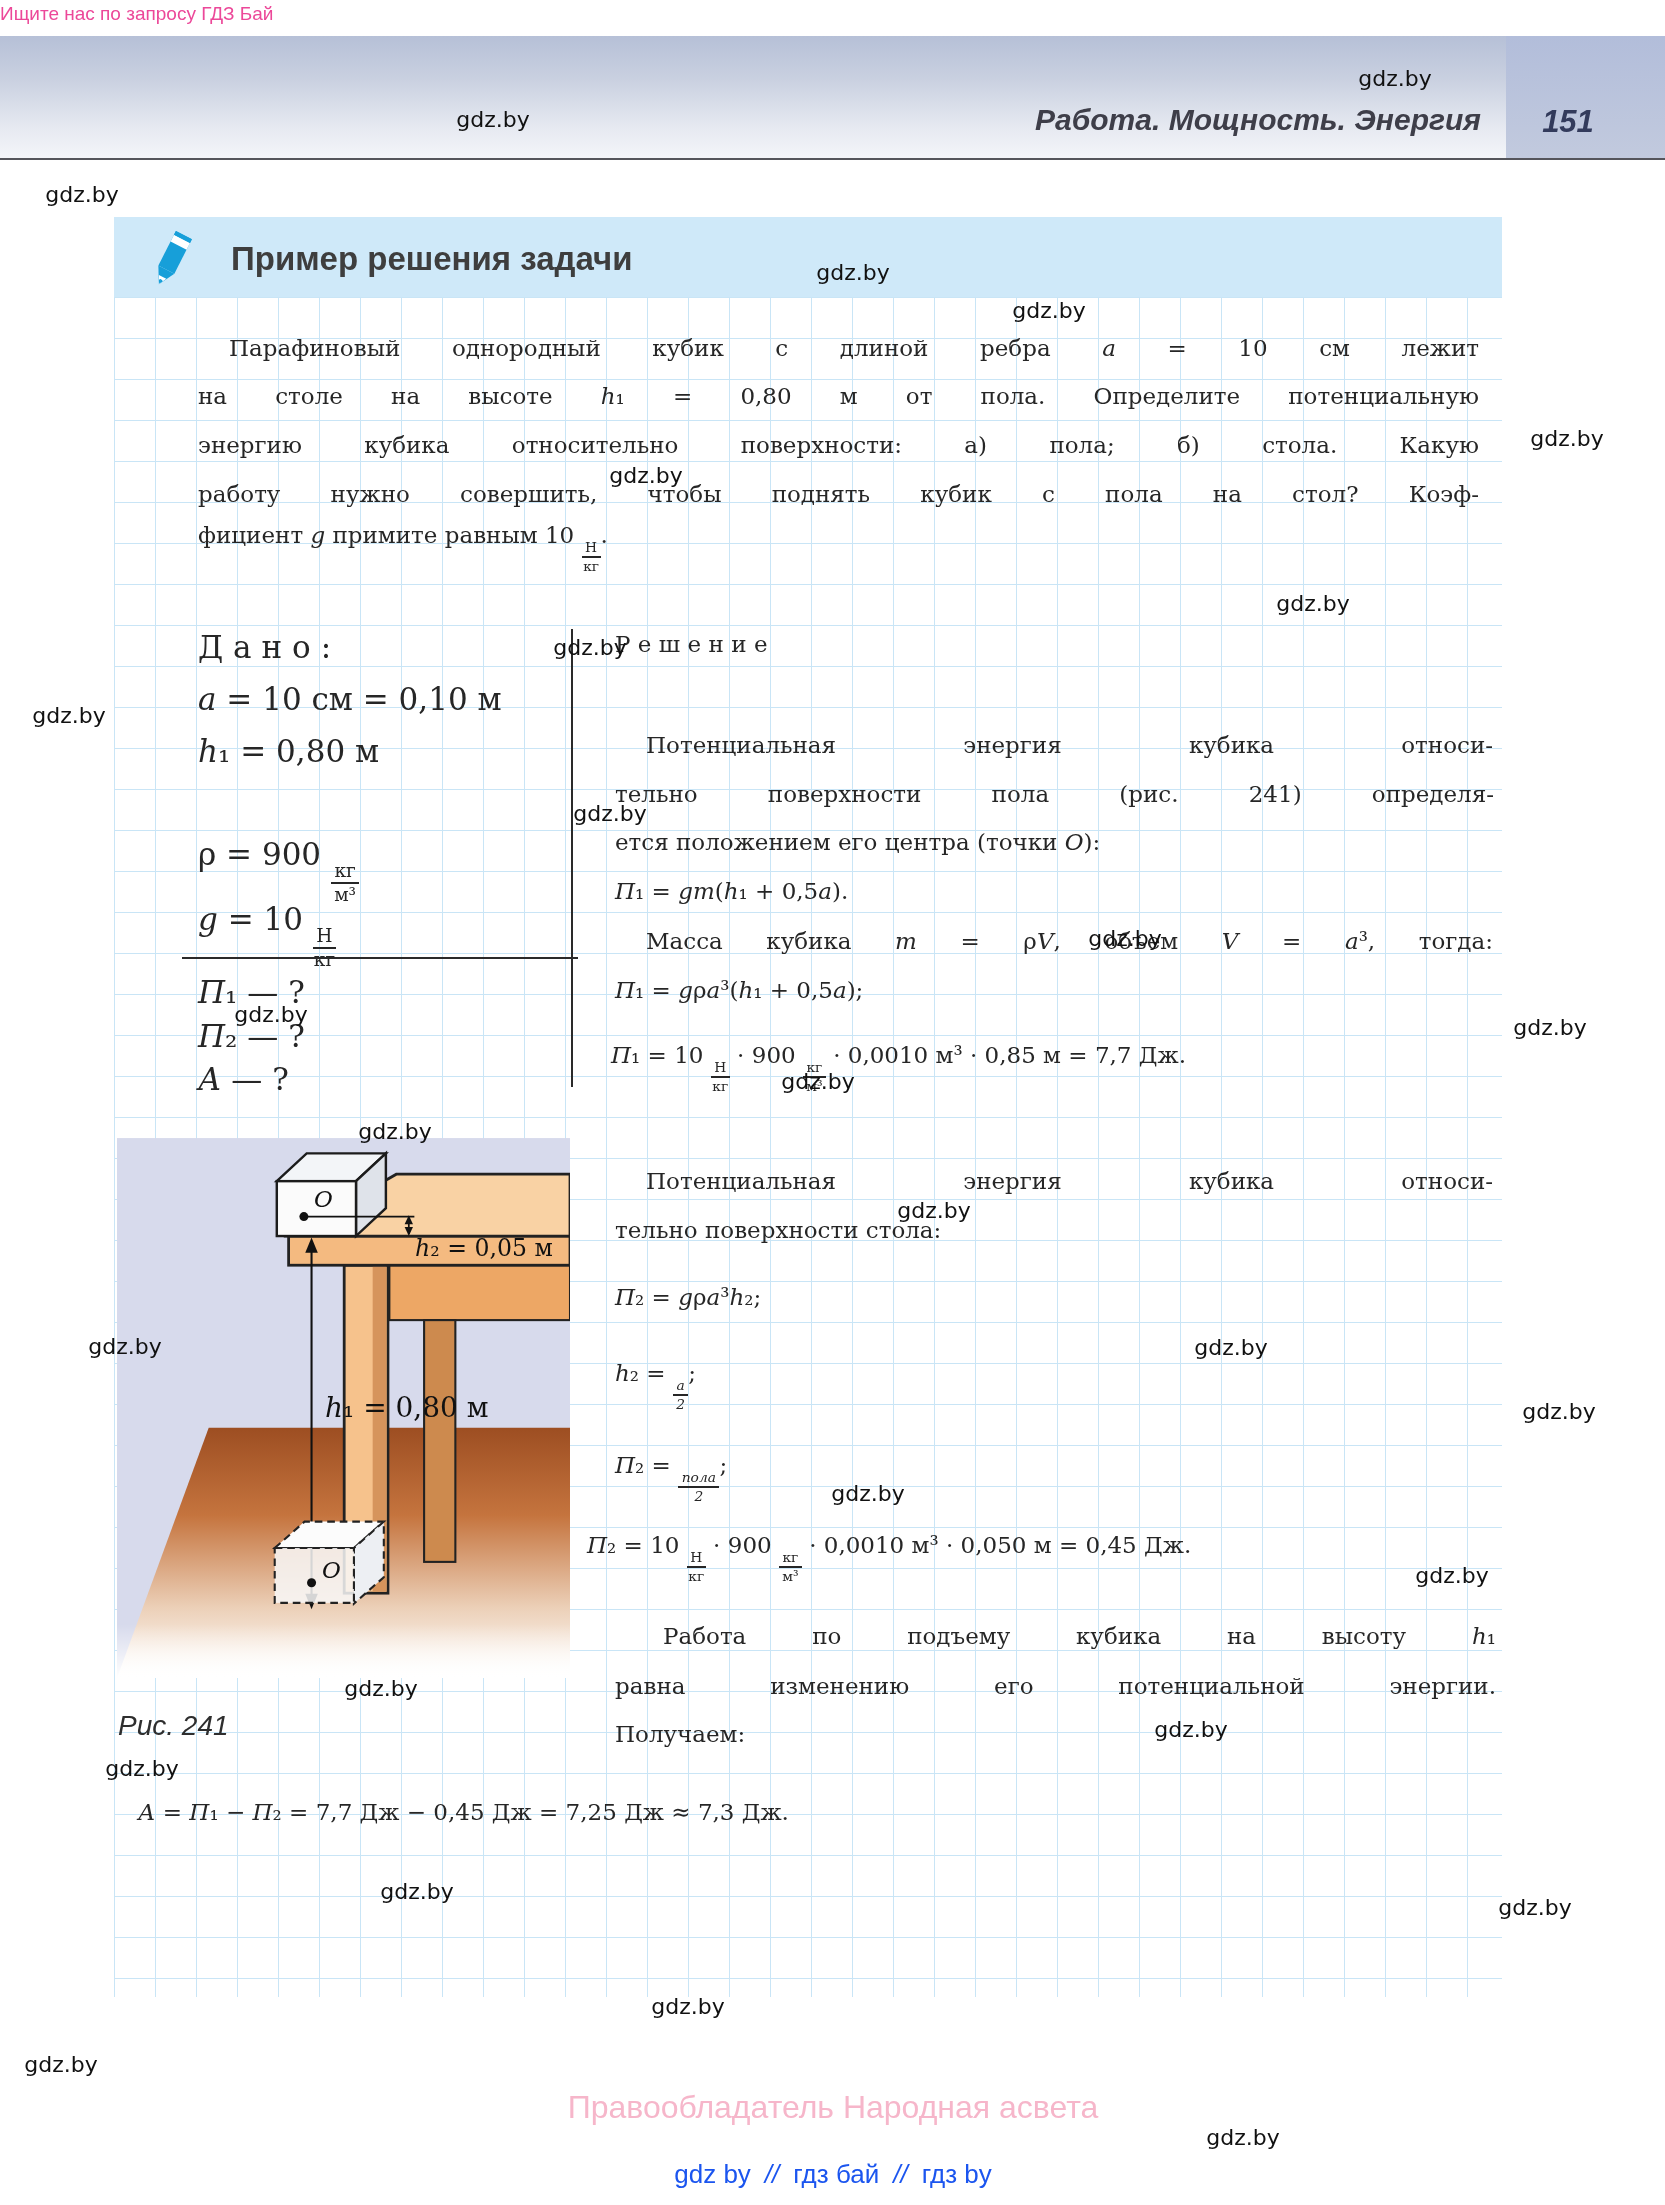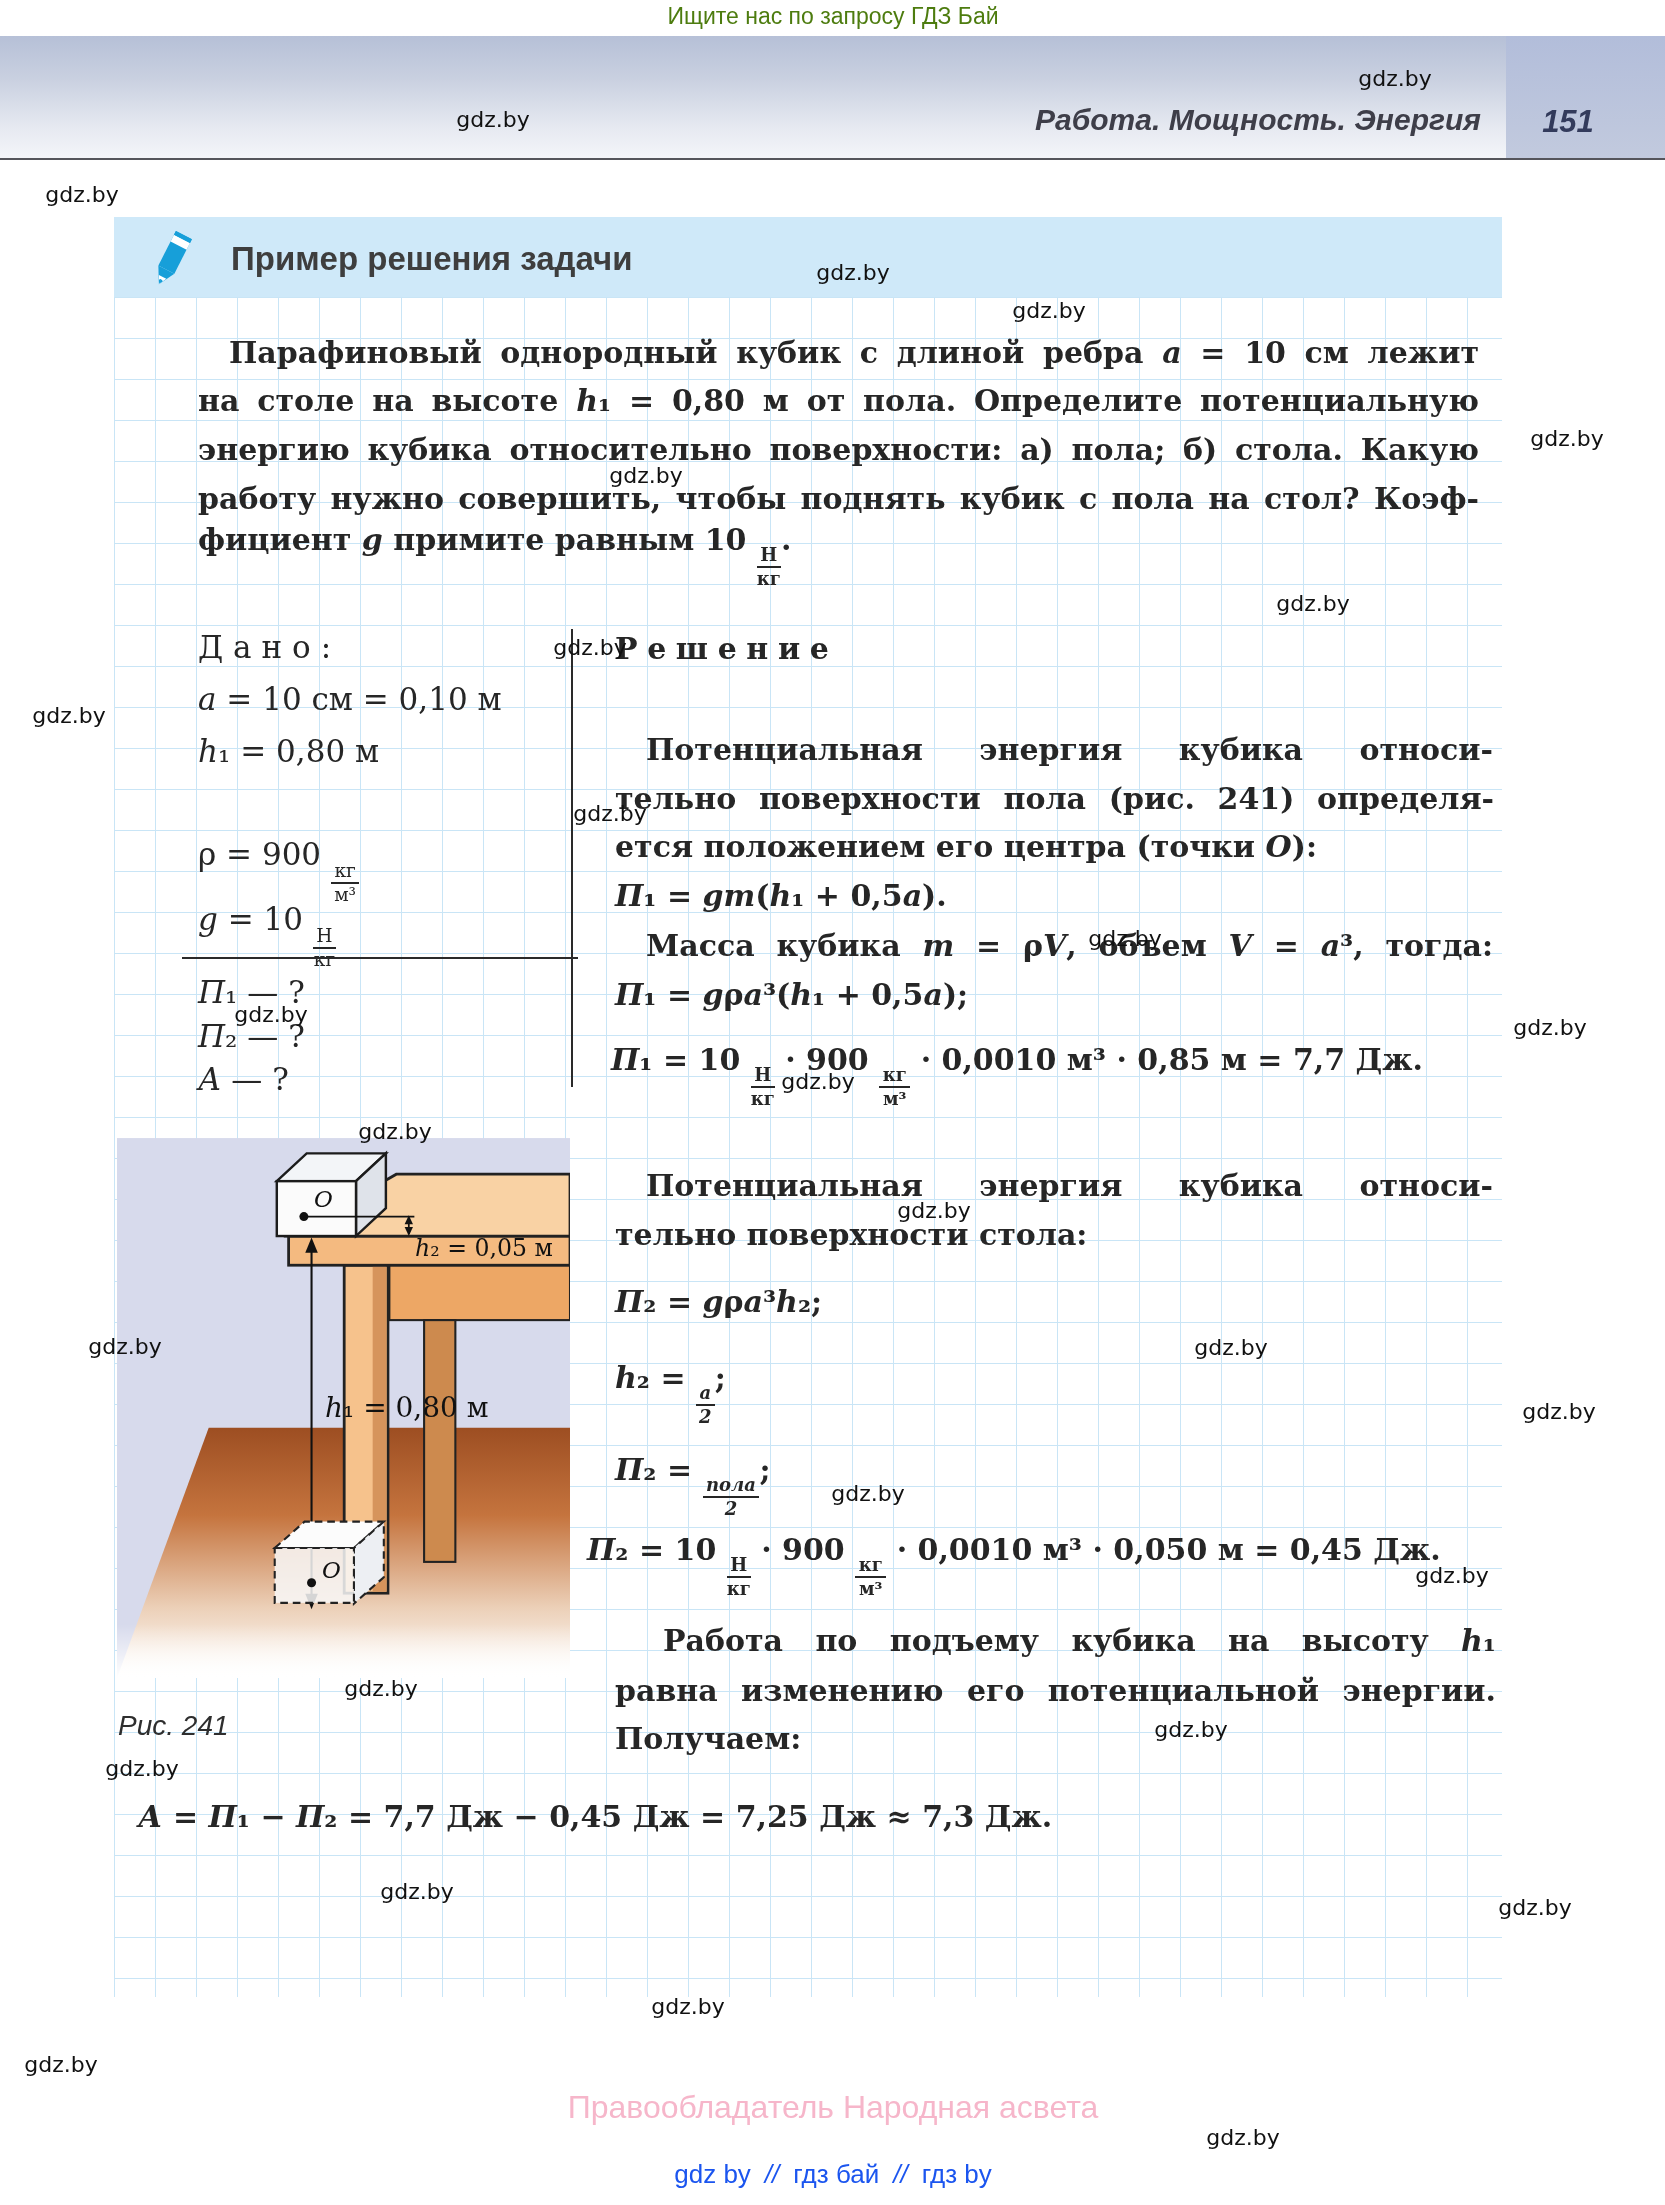--- a/index.html
+++ b/index.html
@@ -1,22 +1,22 @@
 <!DOCTYPE html>
 <html style="font-size:11px"><head>
 <meta charset="utf-8">
 <style>
   html,body{margin:0;padding:0;background:#ffffff;}
   .page{position:relative;width:1666px;height:2205px;background:#ffffff;overflow:hidden;
         font-family:"DejaVu Serif", serif;color:#262626;}
   .abs{position:absolute;}
 
   
-  .top-green{left:0;top:2.8px;width:100%;text-align:center;
-    font-family:"Liberation Sans", sans-serif;font-size:23px;color:#4d7c0f;}
+  .top-green{left:0;top:2.8px;width:100%;
+    font-family:"Liberation Sans", sans-serif;font-size:19px;color:#ec4899;}
 
   
   .header{left:0;top:36px;width:1666px;height:122px;
     background:linear-gradient(to bottom,#b6c0d7 0%,#c9d0e0 35%,#e6e9f1 75%,#f4f5f9 100%);
     border-bottom:2.8px solid #55555b;}
   .pagenum-strip{left:1506px;top:36px;width:160px;height:122px;
     background:linear-gradient(to bottom,#b2bdda 0%,#c2cade 100%);}
   .header-title{right:185px;top:103px;font-family:"Liberation Sans", sans-serif;
     font-style:italic;font-weight:bold;font-size:30px;color:#3e3e49;}
   .pagenum{left:1506px;top:104px;width:124px;text-align:center;
@@ -27,21 +27,21 @@
   .titlebox{left:114px;top:217px;width:1388px;height:80px;background:#cfe9f9;}
   .box-title{left:231px;top:240px;font-family:"Liberation Sans", sans-serif;
     font-weight:bold;font-size:33px;color:#3e3e3e;}
 
   
   .paper{left:114px;top:297px;width:1388px;height:1700px;background-color:#ffffff;
     background-image:linear-gradient(to right,#c9e5f6 1.4px,transparent 1.4px),
                      linear-gradient(to bottom,#c9e5f6 1.4px,transparent 1.4px);
     background-size:41px 41px;}
 
-  .t{font-size:30px;white-space:nowrap;font-weight:bold;}
+  .t{font-size:23px;white-space:nowrap;}
   .just{white-space:normal;text-align:justify;text-align-last:justify;}
   .center{text-align:left;white-space:nowrap;}
   .sp{letter-spacing:0.32em;}
   .dano{font-size:31px;white-space:nowrap;}
   i{font-style:italic;}
 
   
   .frac{display:inline-flex;flex-direction:column;align-items:center;
     font-size:0.60em;line-height:1.08;vertical-align:-0.62em;font-style:normal;}
   .frac .fn{border-bottom:2.1px solid #262626;padding:0 3.5px 1.4px;}

